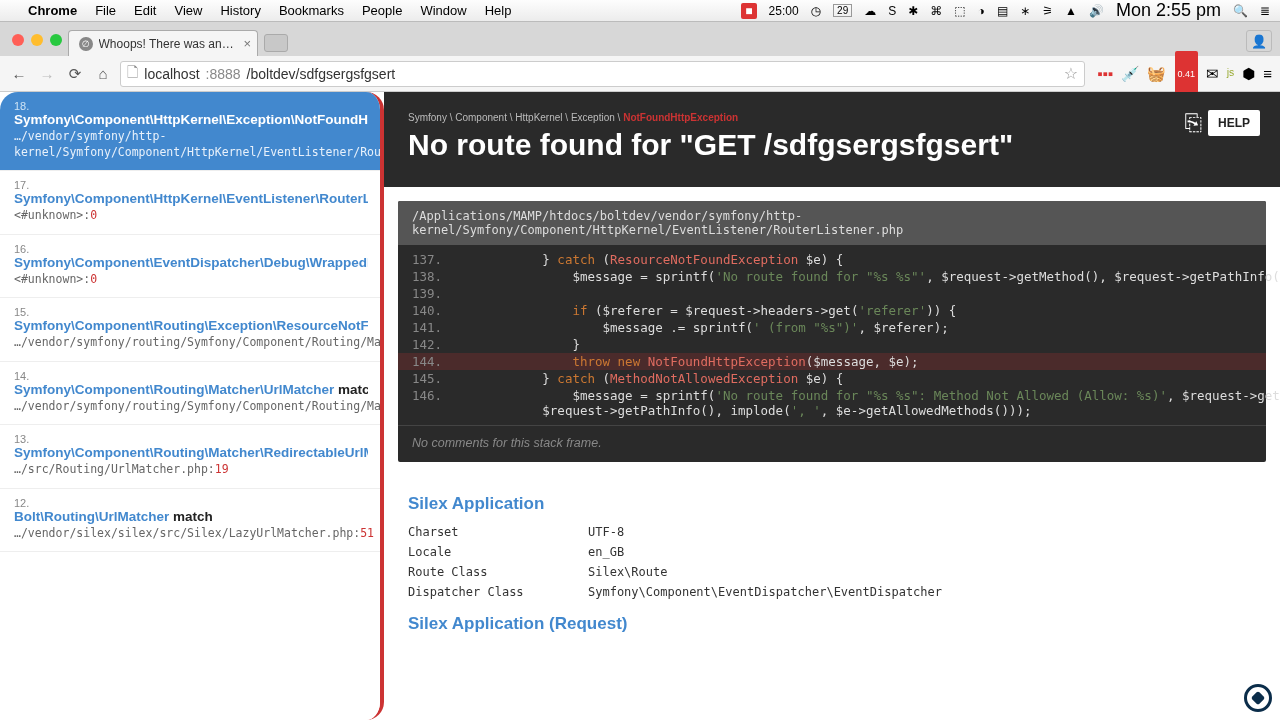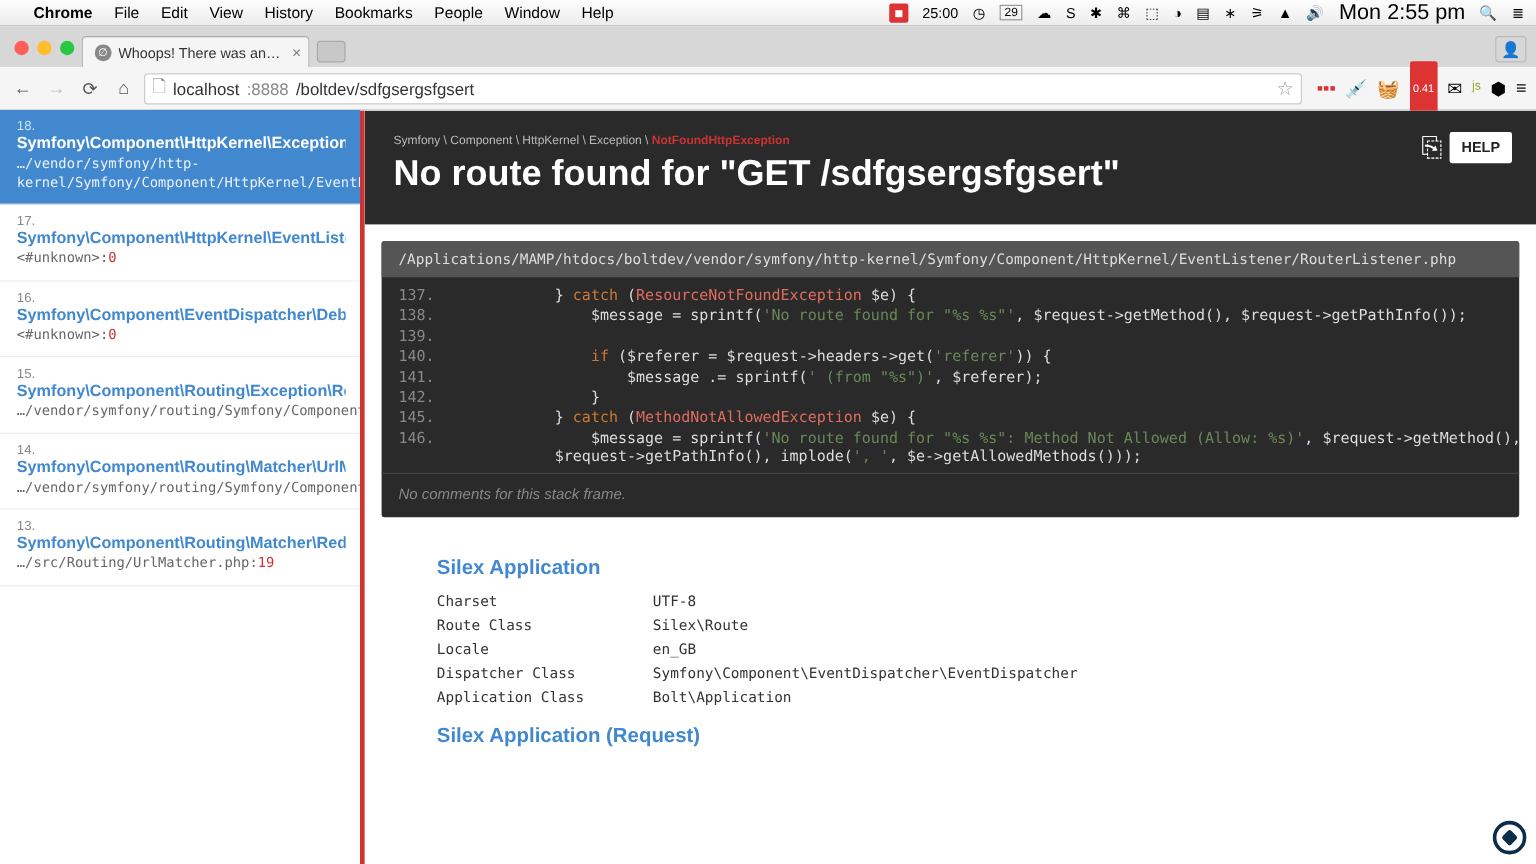--- a/index.html
+++ b/index.html
@@ -33,21 +33,21 @@
 .omnibox { flex: 1; height: 26px; border: 1px solid #ccc; border-radius: 3px; background: #fff; display: flex; align-items: center; padding: 0 6px; gap: 6px; font-size: 14px; }
 .omnibox .url-host { color: #333; }
 .omnibox .url-port { color: #888; }
 .omnibox .url-path { color: #333; }
 .omnibox .star { margin-left: auto; color: #999; font-size: 16px; }
 .ext-icons { display: flex; align-items: center; gap: 8px; padding-left: 6px; }
 .ext-icons span { font-size: 15px; }
 
 
 .page { flex: 1; display: flex; overflow: hidden; position: relative; }
-.frames-col { width: 304px; background: #fff; overflow-y: auto; border-right: 4px solid #cc3333; }
+.frames-col { width: 384px; background: #fff; overflow-y: auto; border-right: 4px solid #cc3333; border-radius: 18px; }
 .frame { padding: 8px 12px 10px 14px; border-bottom: 1px solid #eee; cursor: pointer; }
 .frame.active { background: #4288CE; color: #fff; }
 .frame .num { font-size: 11px; color: #888; }
 .frame.active .num { color: #cde3f5; }
 .frame .class { font-size: 13.5px; font-weight: 600; color: #4288CE; white-space: nowrap; overflow: hidden; text-overflow: clip; }
 .frame.active .class { color: #fff; }
 .frame .method { font-size: 13.5px; font-weight: 600; color: #222; }
 .frame .path { font-family: Menlo, Consolas, monospace; font-size: 11.5px; color: #666; margin-top: 2px; line-height: 1.35; }
 .frame.active .path { color: #e8f1fb; }
 .frame .path .line { color: #cc3333; }
@@ -65,21 +65,21 @@
 .code-lines { font-family: Menlo, Consolas, monospace; font-size: 12.5px; padding: 6px 0; }
 .code-line { display: flex; padding: 1px 14px; }
 .code-line.hl { background: #4b2b2b; }
 .code-line .ln { color: #888; width: 40px; text-align: right; padding-right: 14px; user-select: none; }
 .code-line .src { white-space: pre; color: #ddd; }
 .src .kw { color: #cc7832; }
 .src .str { color: #6A8759; }
 .src .typ { color: #e06c60; }
 .code-comments { color: #888; font-style: italic; font-size: 12.5px; padding: 10px 14px 12px; border-top: 1px solid #444; }
 
-.env-section { padding: 6px 24px 12px 24px; margin-left: 36px; }
+.env-section { padding: 6px 24px 12px 24px; }
 .env-title { color: #4288CE; font-size: 17px; font-weight: 600; margin: 12px 0 8px; }
 .env-table { font-family: Menlo, Consolas, monospace; font-size: 12px; }
 .env-row { display: flex; padding: 3px 0; }
 .env-row .k { width: 180px; color: #333; }
 .env-row .v { color: #333; }
 
 .corner-badge { position: absolute; bottom: 8px; right: 8px; width: 28px; height: 28px; border-radius: 50%; background: #fff; border: 3px solid #0b2d4a; display:flex;align-items:center;justify-content:center; }
 .corner-badge::after{content:"";width:10px;height:10px;background:#0b2d4a;border-radius:2px;transform:rotate(45deg);}
 </style>
 </head>
@@ -185,20 +185,25 @@
         <div class="frame">
           <div class="num">14.</div>
           <div class="class"><span>Symfony\Component\Routing\Matcher\UrlMatcher</span> <span class="method">match</span></div>
           <div class="path">…/vendor/symfony/routing/Symfony/Component/Routing/Matcher/RedirectableUrlMatcher.php:</div>
         </div>
         <div class="frame">
           <div class="num">13.</div>
           <div class="class"><span>Symfony\Component\Routing\Matcher\RedirectableUrlMatcher</span> </div>
           <div class="path">…/src/Routing/UrlMatcher.php:<span class="line">19</span></div>
         </div>
+        <div class="frame">
+          <div class="num">12.</div>
+          <div class="class"><span>Bolt\Routing\UrlMatcher</span> <span class="method">match</span></div>
+          <div class="path">…/vendor/silex/silex/src/Silex/LazyUrlMatcher.php:<span class="line">51</span></div>
+        </div>
       </div>
 
     <div class="details-col">
       <div class="exc-header">
         <div class="exc-ns" id="exc-ns"><span>Symfony</span><span> \ </span><span>Component</span><span> \ </span><span>HttpKernel</span><span> \ </span><span>Exception</span><span> \ </span><span class="last">NotFoundHttpException</span></div>
         <div class="exc-msg">No route found for "GET /sdfgsergsfgsert"</div>
         <div class="copy-btn">⎘</div>
         <div class="help-btn">HELP</div>
       </div>
 
@@ -222,20 +227,24 @@
               <span class="src">                <span class="kw">if</span> ($referer = $request-&gt;headers-&gt;get(<span class="str">'referer'</span>)) {</span>
             </div>
             <div class="code-line">
               <span class="ln">141.</span>
               <span class="src">                    $message .= sprintf(<span class="str">' (from "%s")'</span>, $referer);</span>
             </div>
             <div class="code-line">
               <span class="ln">142.</span>
               <span class="src">                }</span>
             </div>
+            <div class="code-line hl">
+              <span class="ln">144.</span>
+              <span class="src">                <span class="kw">throw</span> <span class="kw">new</span> <span class="typ">NotFoundHttpException</span>($message, $e);</span>
+            </div>
             <div class="code-line">
               <span class="ln">145.</span>
               <span class="src">            } <span class="kw">catch</span> (<span class="typ">MethodNotAllowedException</span> $e) {</span>
             </div>
             <div class="code-line">
               <span class="ln">146.</span>
               <span class="src">                $message = sprintf(<span class="str">'No route found for "%s %s": Method Not Allowed (Allow: %s)'</span>, $request-&gt;getMethod(),
             $request-&gt;getPathInfo(), implode(<span class="str">', '</span>, $e-&gt;getAllowedMethods()));</span>
             </div>
           </div>
@@ -243,35 +252,31 @@
       </div>
 
       <div class="env-section">
         <div class="env-title">Silex Application</div>
         <div class="env-table" id="env-rows1">
             <div class="env-row">
               <div class="k">Charset</div>
               <div class="v">UTF-8</div>
             </div>
             <div class="env-row">
+              <div class="k">Locale</div>
+              <div class="v">en_GB</div>
+            </div>
+            <div class="env-row">
               <div class="k">Route Class</div>
               <div class="v">Silex\Route</div>
             </div>
             <div class="env-row">
-              <div class="k">Locale</div>
-              <div class="v">en_GB</div>
-            </div>
-            <div class="env-row">
               <div class="k">Dispatcher Class</div>
               <div class="v">Symfony\Component\EventDispatcher\EventDispatcher</div>
             </div>
-            <div class="env-row">
-              <div class="k">Application Class</div>
-              <div class="v">Bolt\Application</div>
-            </div>
           </div>
         <div class="env-title">Silex Application (Request)</div>
       </div>
     </div>
 
     <div class="corner-badge"></div>
   </div>
 </div>
 
 </body></html>

